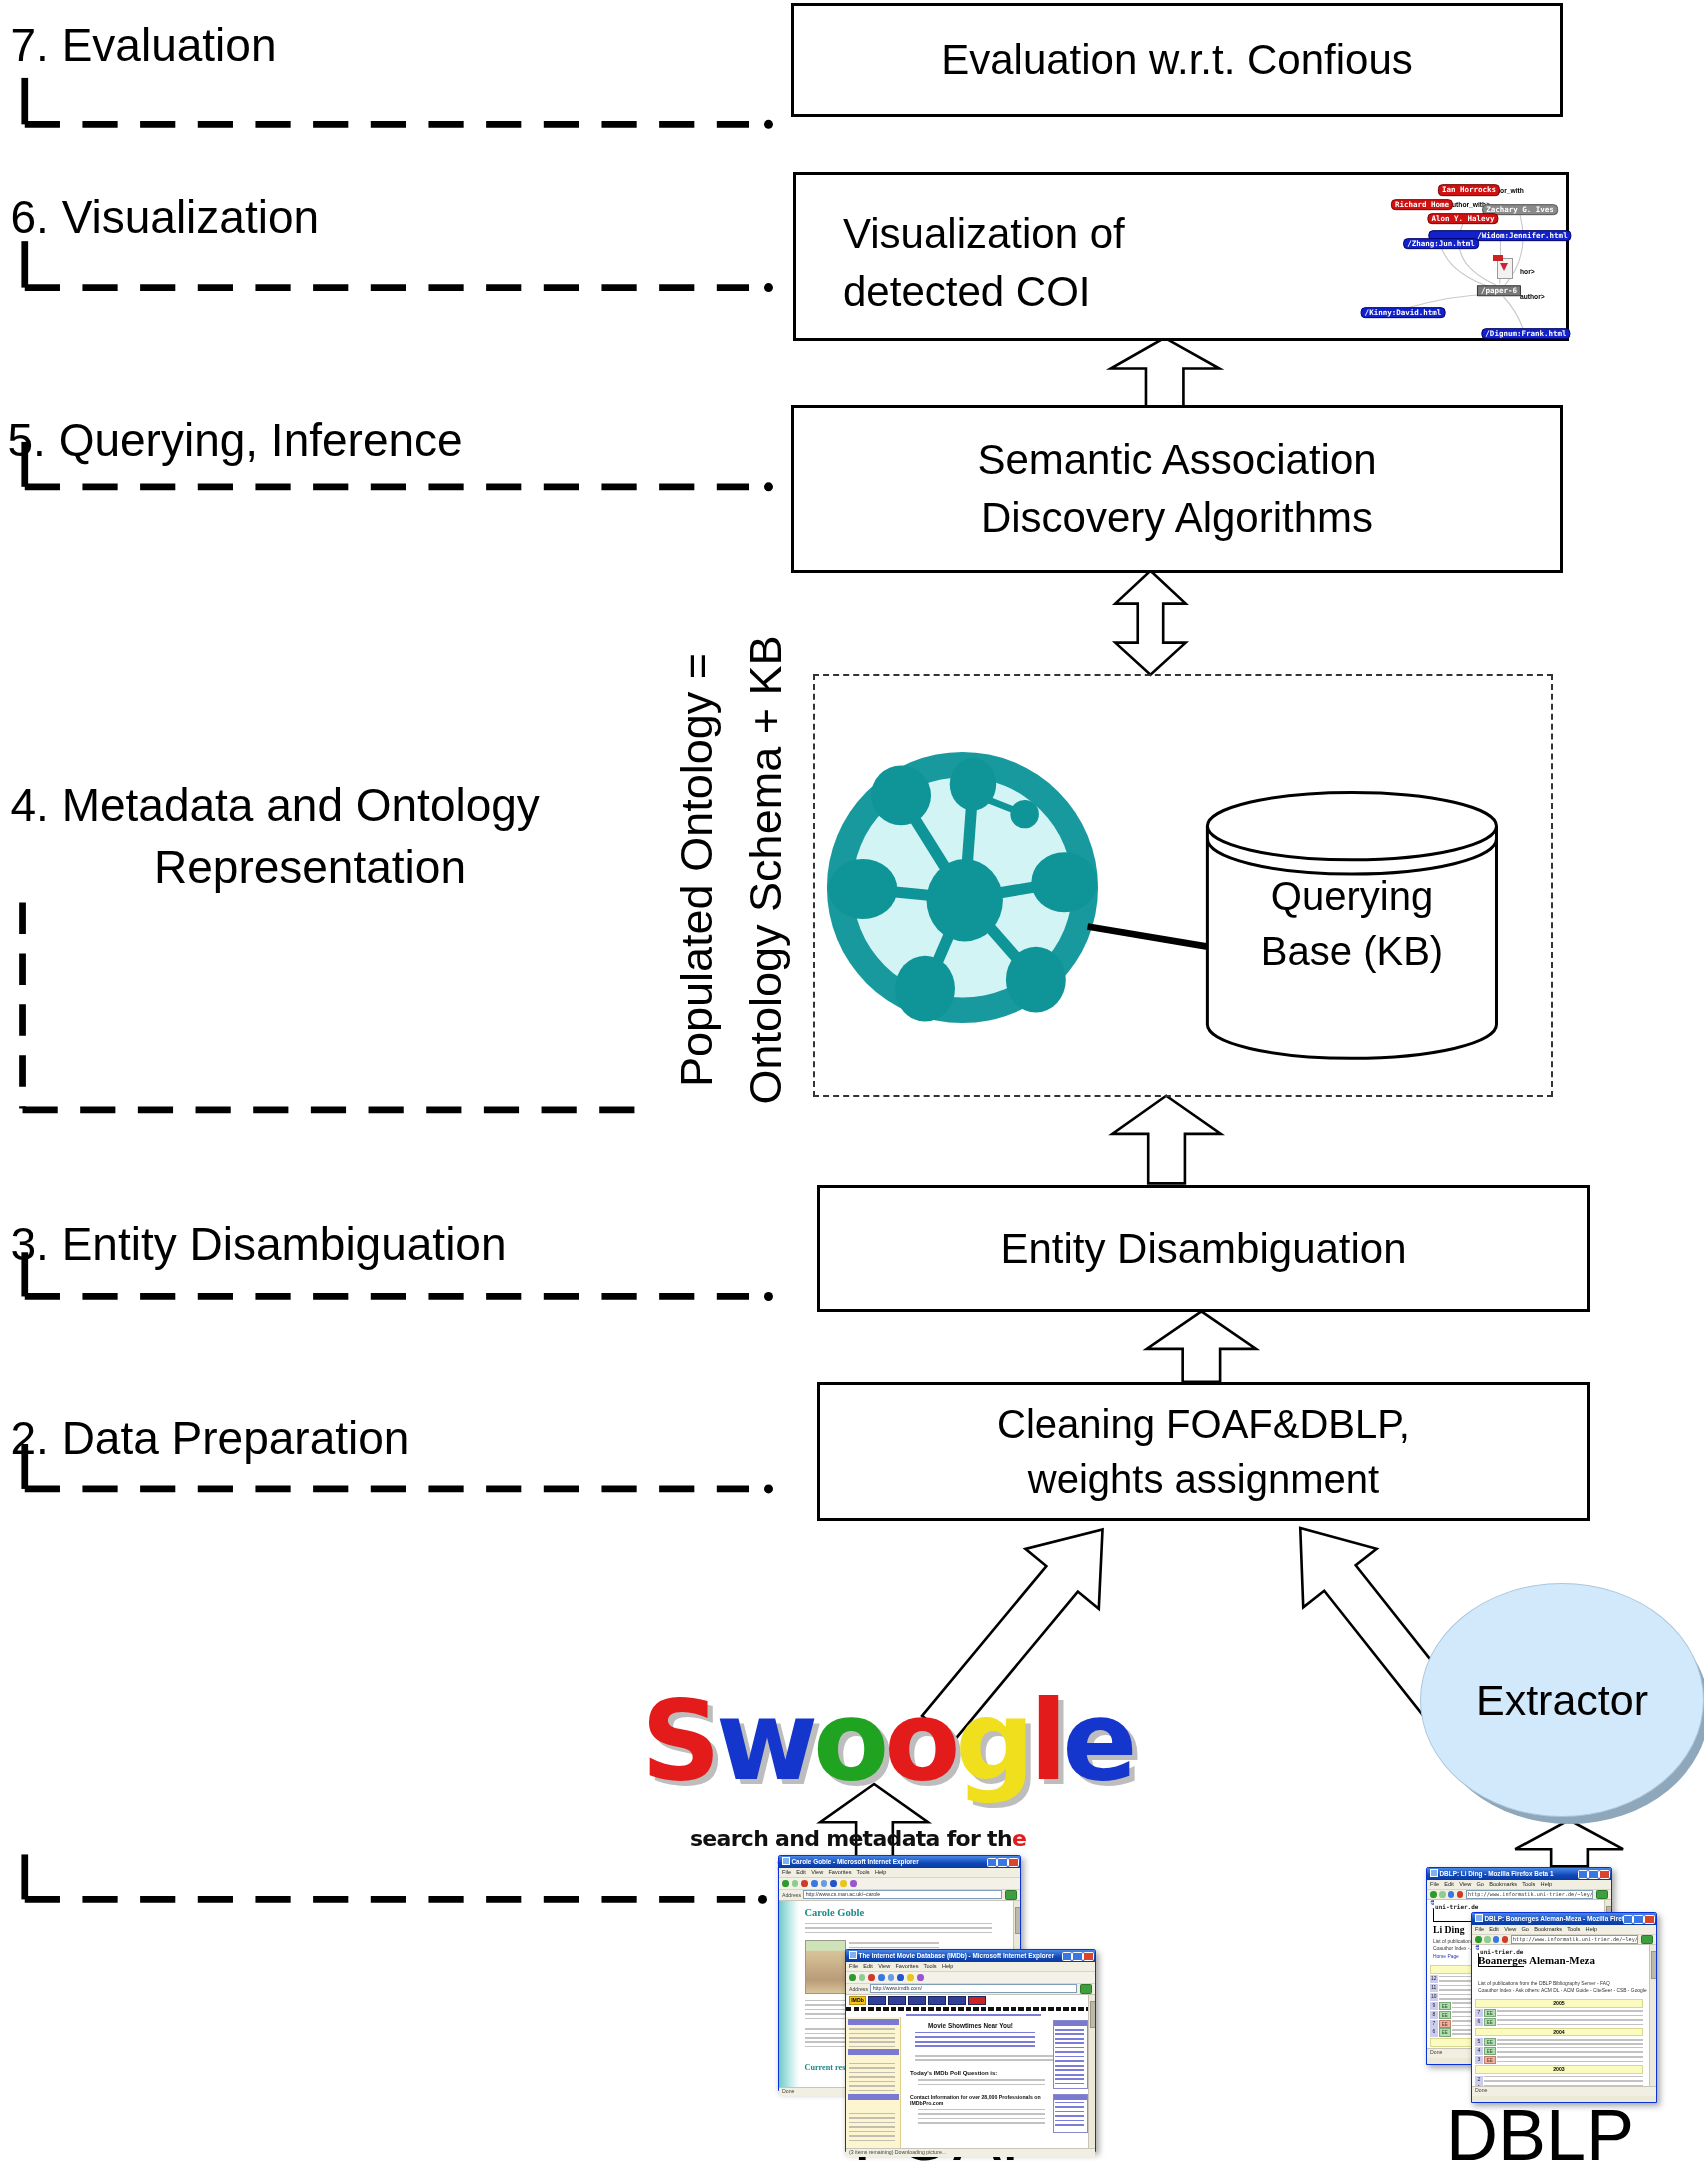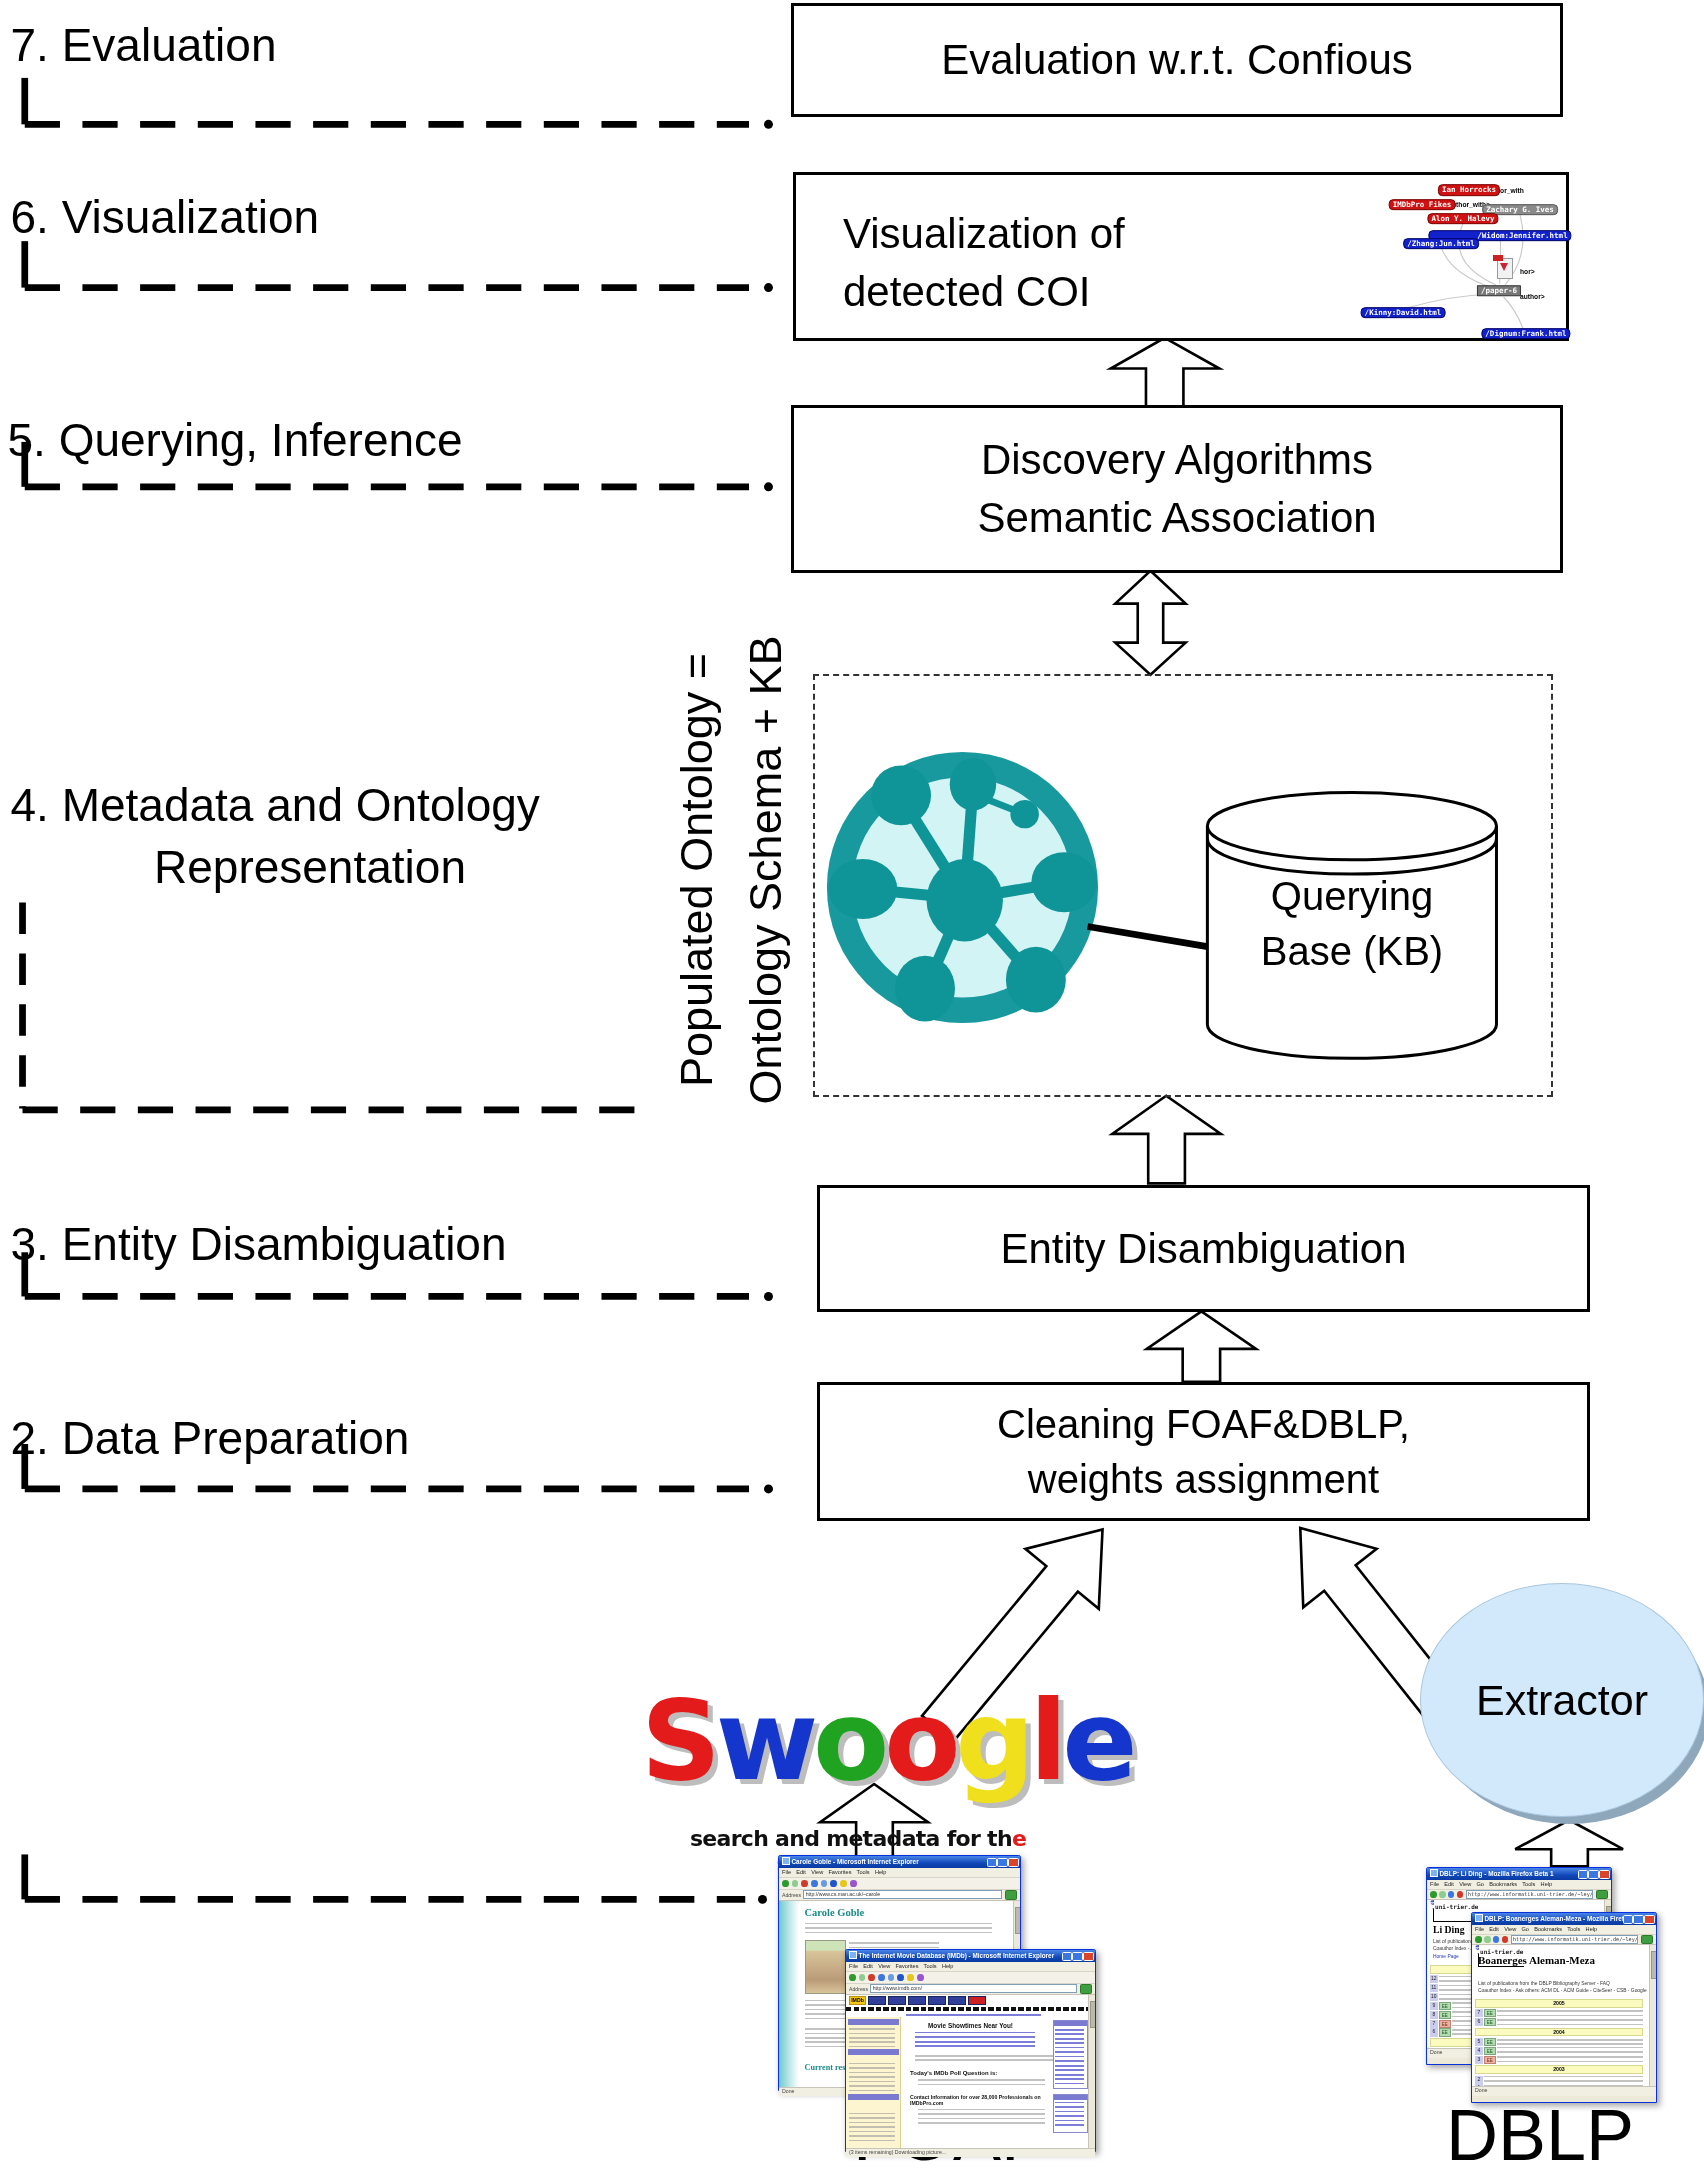--- a/index.html
+++ b/index.html
@@ -217,43 +217,43 @@
           <path d="M288,46 Q302,100 268,140"></path>
           <path d="M183,90 Q196,126 252,144"></path>
           <path d="M140,170 Q196,154 250,152"></path>
           <path d="M292,198 Q282,172 266,156"></path>
         </g>
       </svg>
       <div class="pdficon"></div>
       <div>
 
       <span class="gnode n-red" style="left: 165px; top: 10.5px;">Ian Horrocks</span>
-          <span class="gnode n-red" style="left: 118px; top: 25px;">IMDbPro Fikes</span>
+          <span class="gnode n-red" style="left: 118px; top: 25px;">Richard Home</span>
           <span class="gnode n-gray" style="left: 216px; top: 30px;">Zachary G. Ives</span>
           <span class="gnode n-red" style="left: 159px; top: 39px;">Alon Y. Halevy</span>
           <span class="gnode n-blue" style="left: 196px; top: 56px; padding-left: 48px;">/Widom:Jennifer.html</span>
           <span class="gnode n-blue" style="left: 137px; top: 64px;">/Zhang:Jun.html</span>
           <span class="gnode n-paper" style="left: 195px; top: 111px;">/paper-6</span>
           <span class="gnode n-blue" style="left: 99px; top: 133px;">/Kinny:David.html</span>
           <span class="gnode n-blue" style="left: 222px; top: 154px;">/Dignum:Frank.html</span>
         </div>
       <div>
 
       <span class="glab" style="left: 192px; top: 10.5px;">hor_with</span>
           <span class="glab" style="left: 148px; top: 24px;">uthor_with&gt;</span>
           <span class="glab" style="left: 240px; top: 31px;">with</span>
           <span class="glab" style="left: 216px; top: 91px;">hor&gt;</span>
           <span class="glab" style="left: 216px; top: 116px;">author&gt;</span>
         </div>
     </div>
   </div>
 
   <div class="box" style="left:791px;top:405px;width:766px;height:162px;">
+    <div>Semantic Association</div>
     <div>Discovery Algorithms</div>
-    <div>Semantic Association</div>
   </div>
 
   <div class="rot" style="left:418px;top:799px;width:629px;height:142px;">
     <div>Populated Ontology =</div>
     <div>Ontology Schema + KB</div>
   </div>
 
   <div class="dashedbox" style="left:813px;top:674px;width:736px;height:419px;"></div>
 
   <div class="kbtext" style="left:1221px;top:869px;width:262px;">

